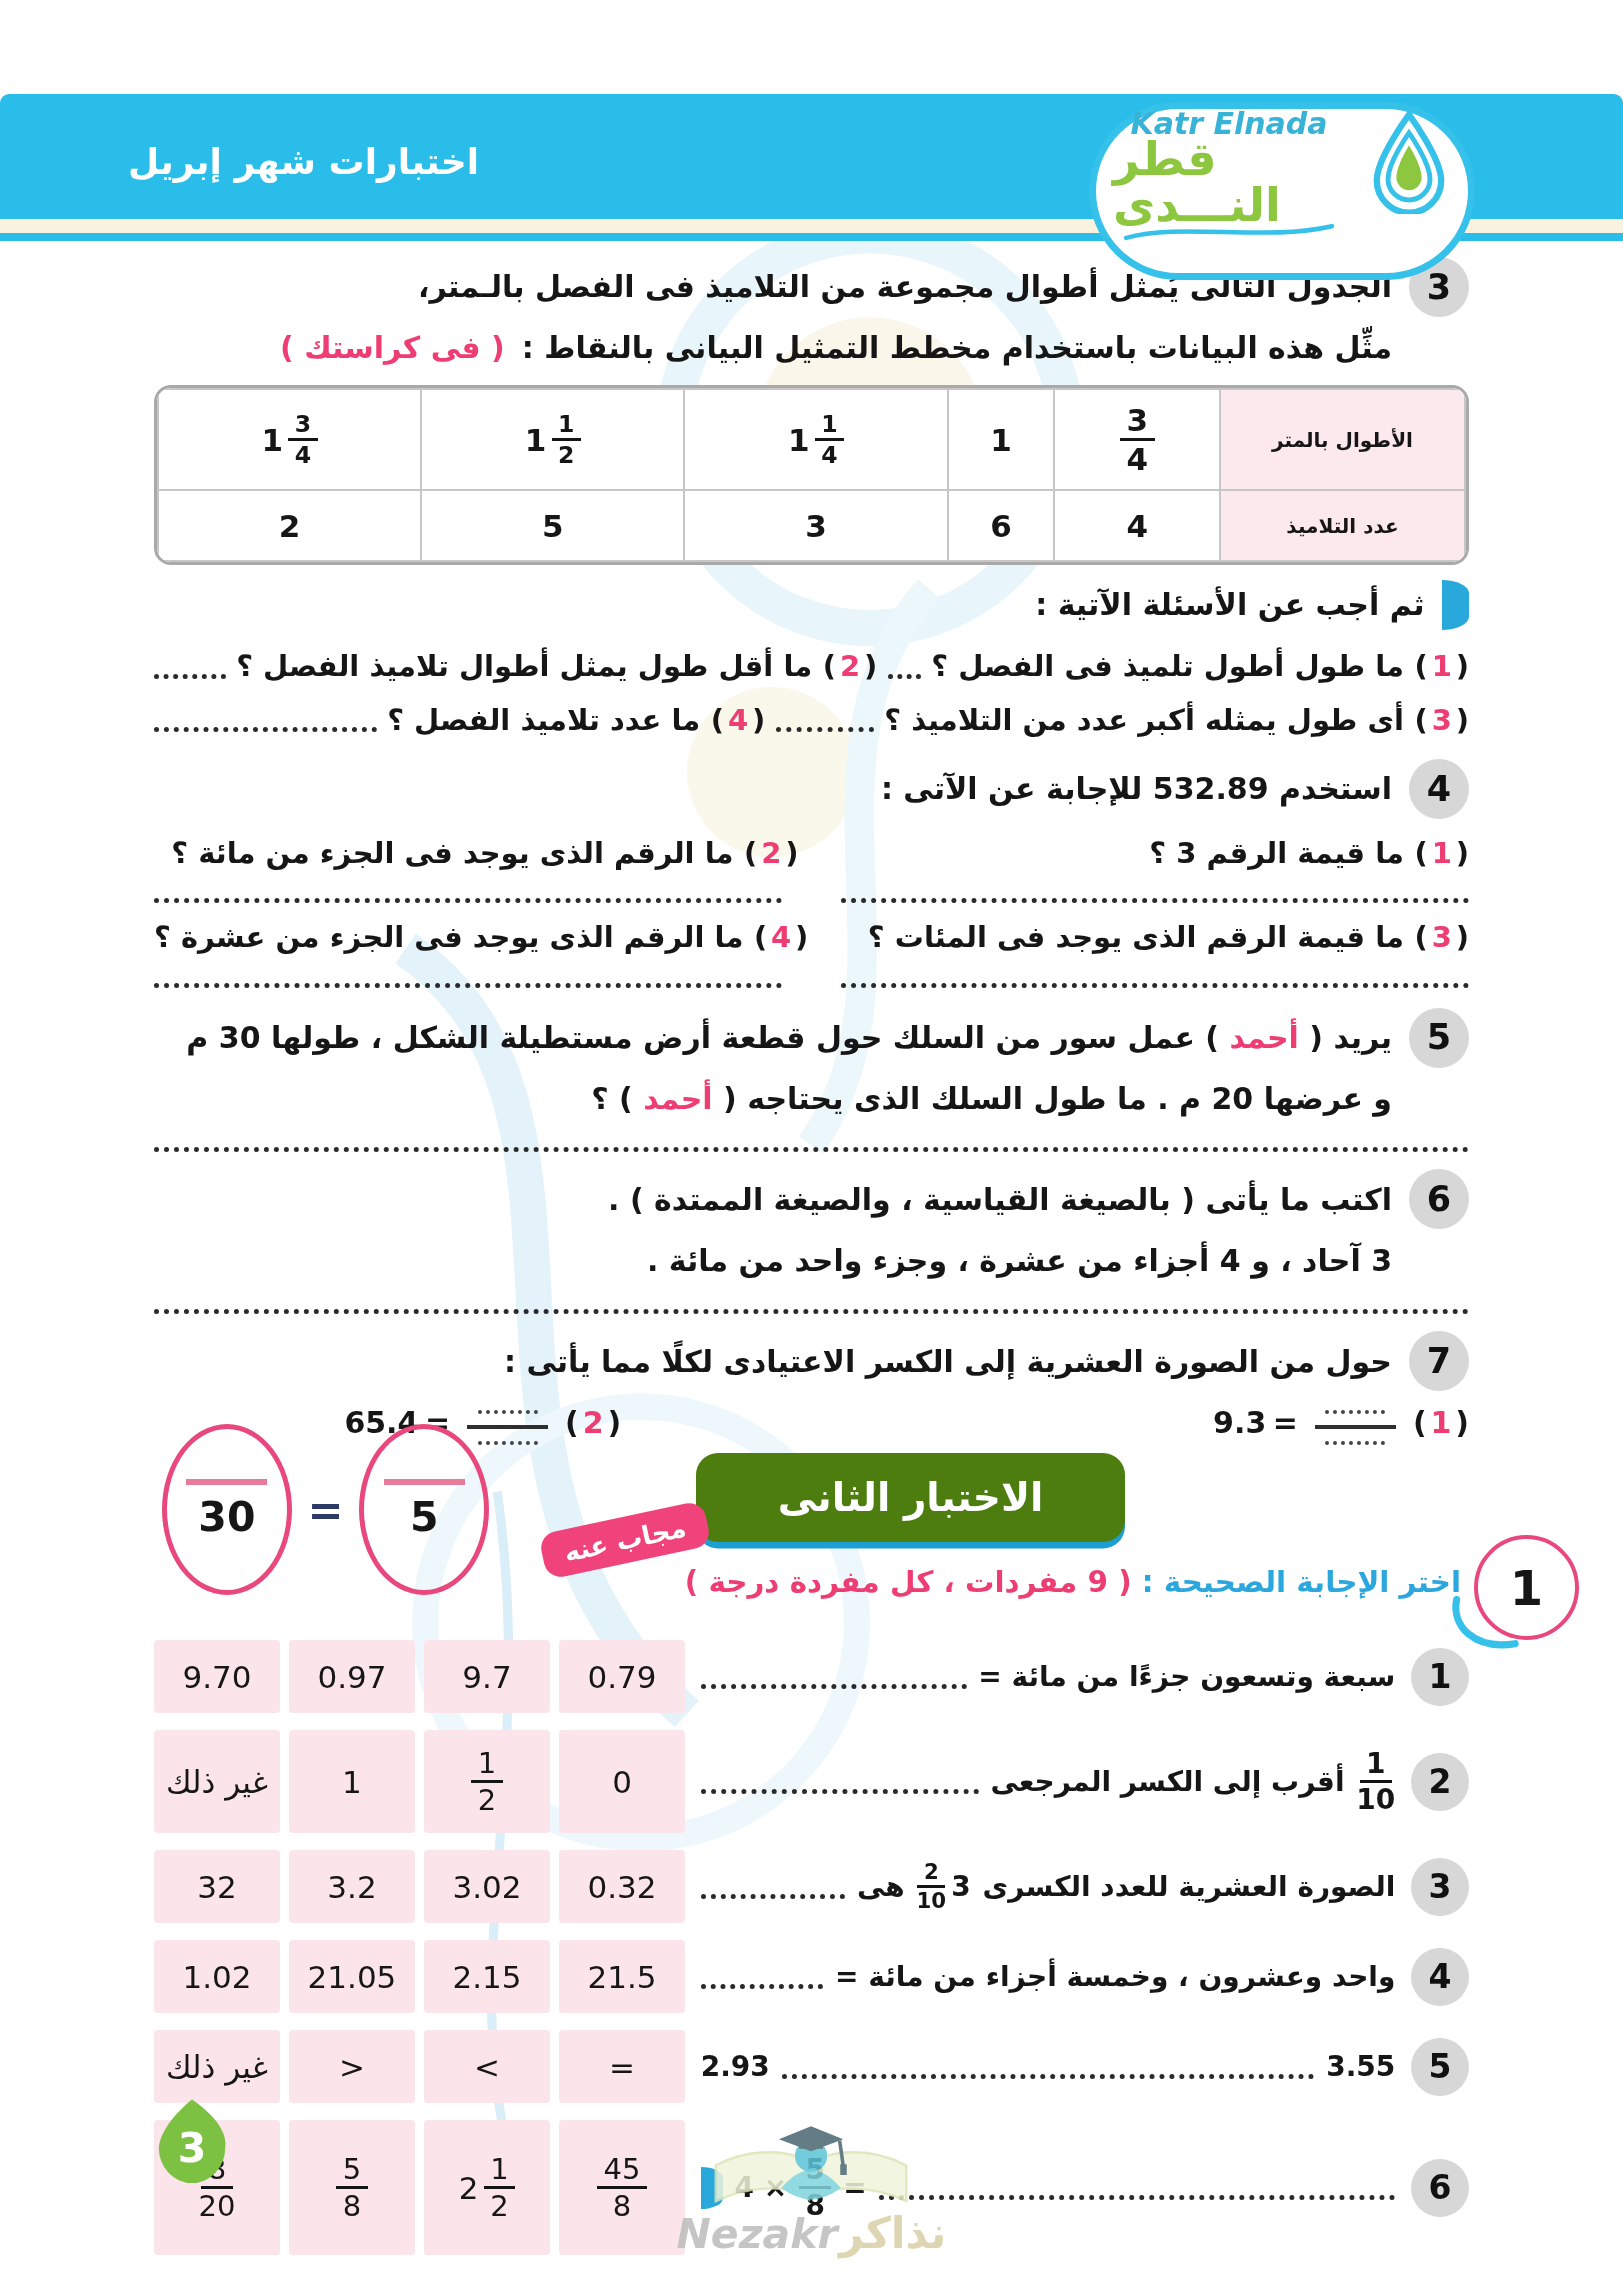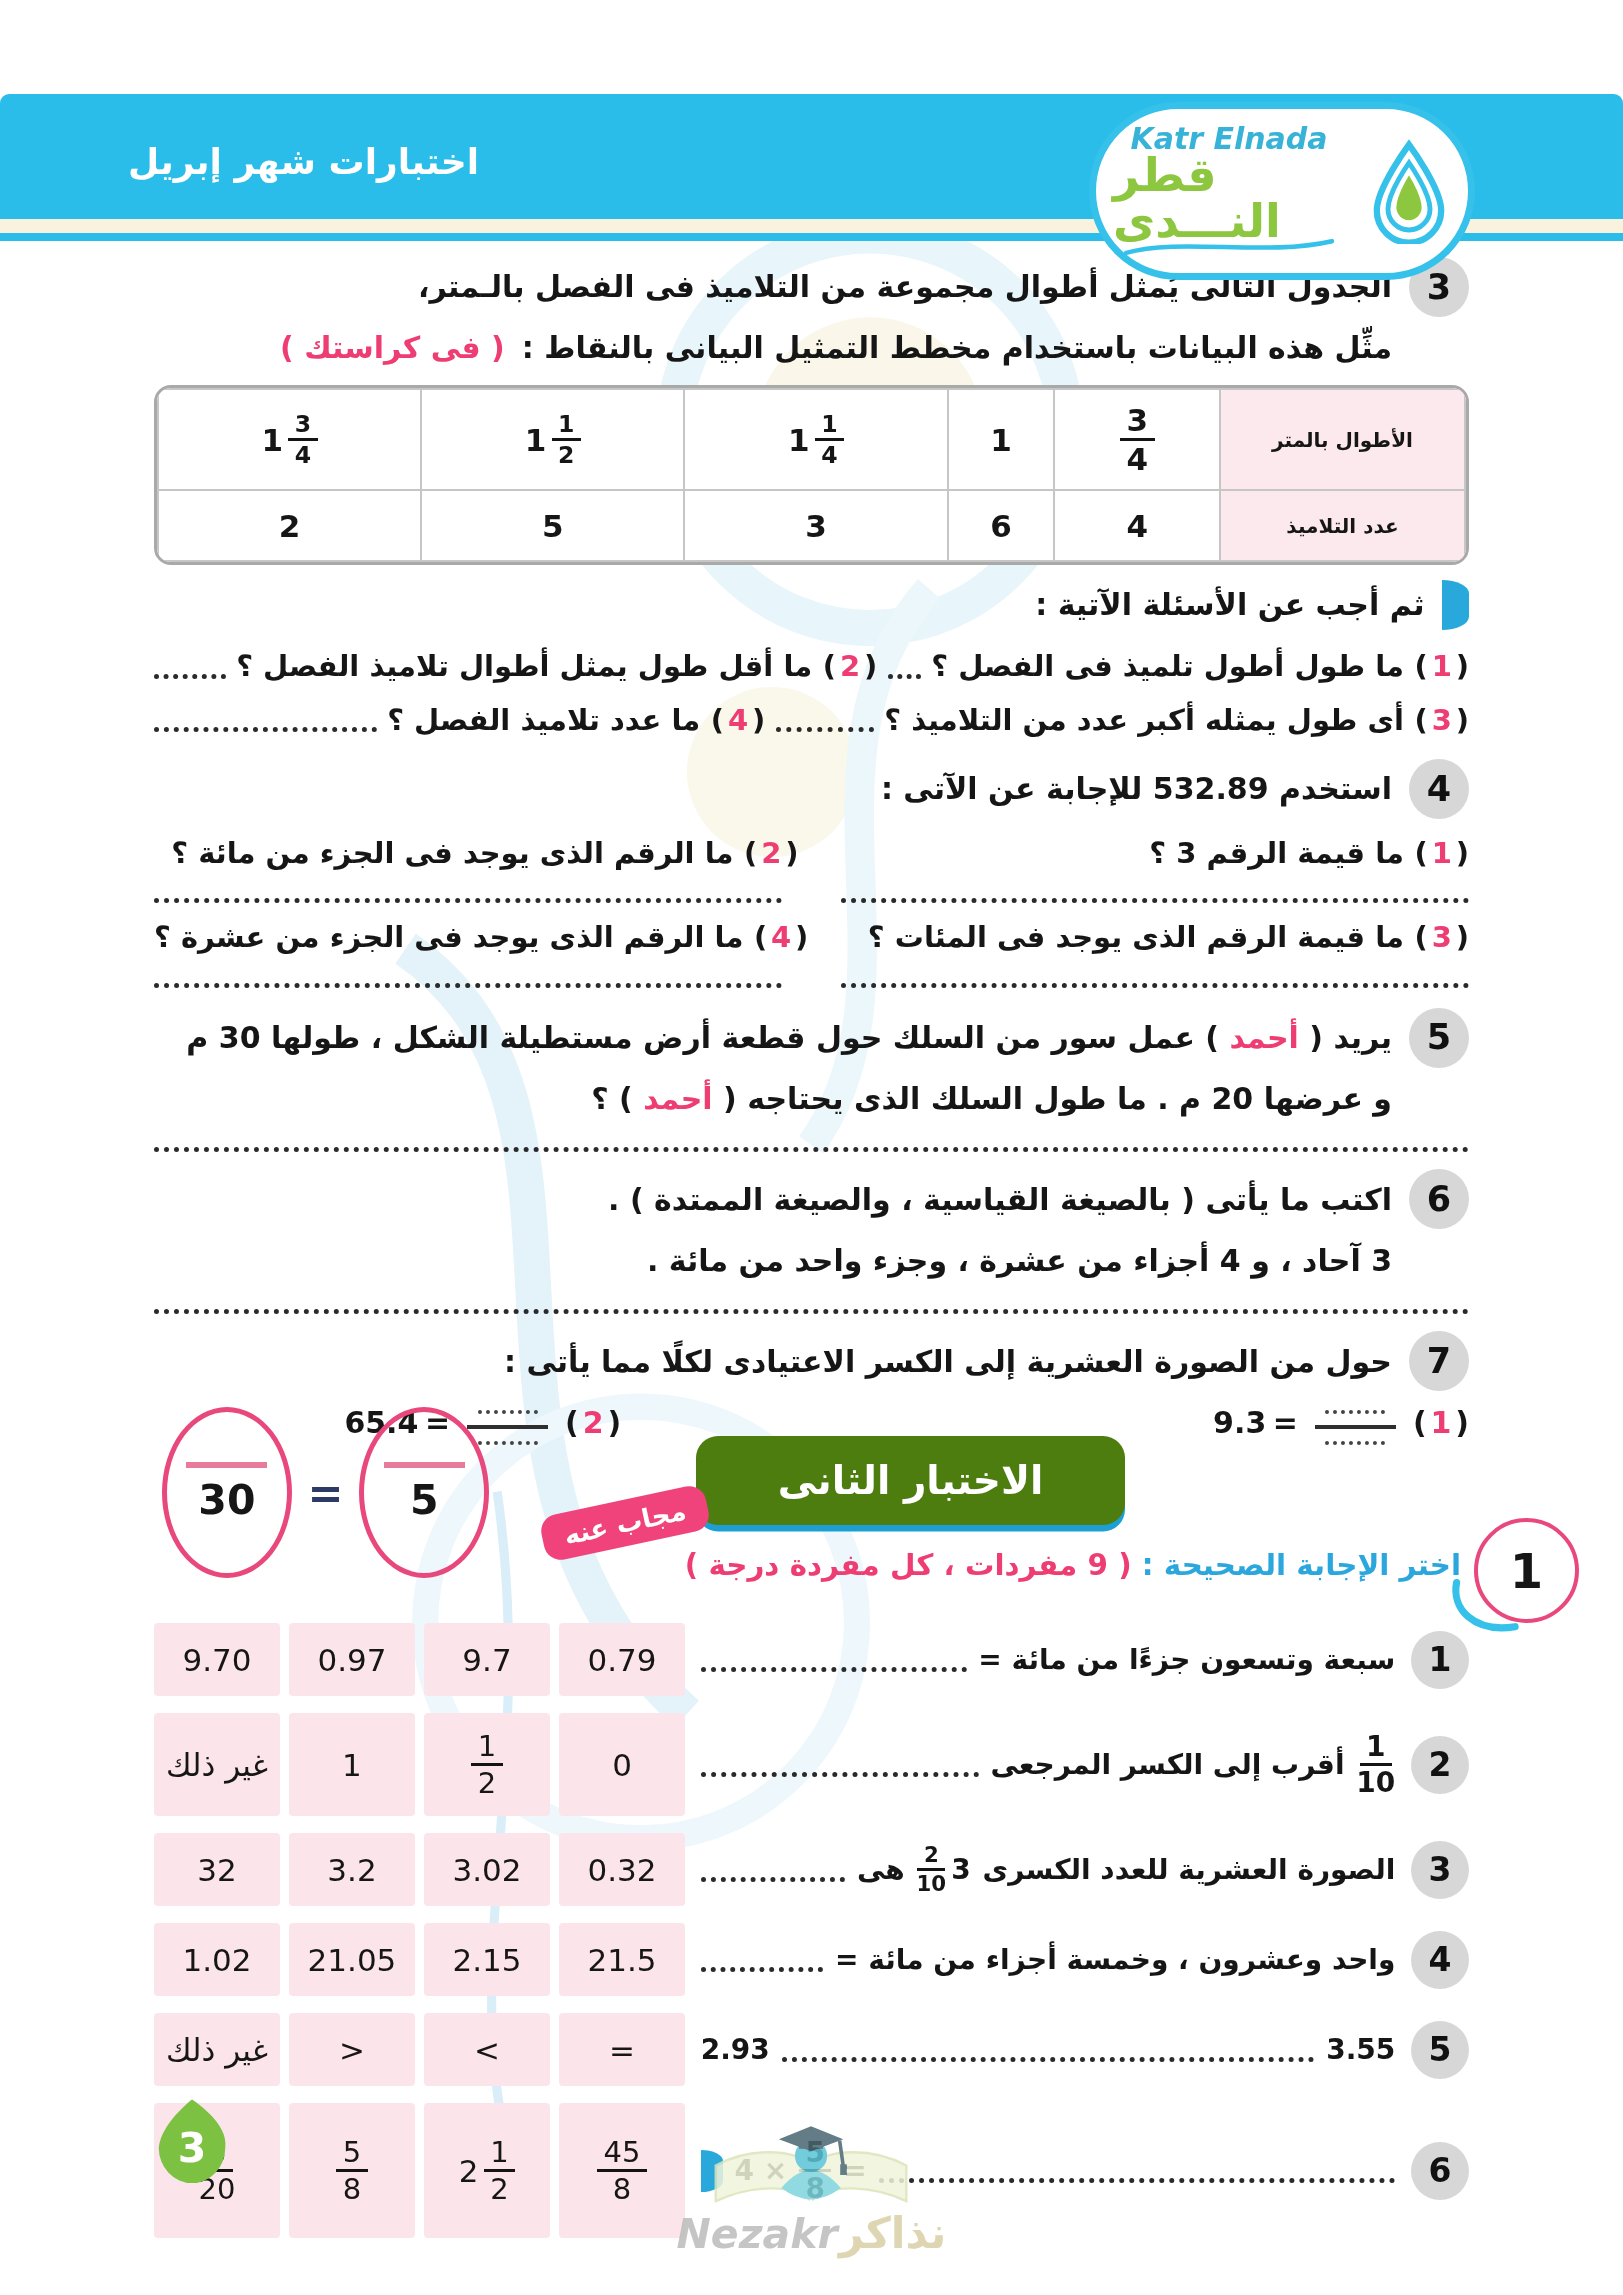--- a/index.html
+++ b/index.html
@@ -5,21 +5,21 @@
   html,body{margin:0;padding:0;background:#e9e9e9;}
   .page{position:relative;width:1623px;height:2295px;background:#ffffff;overflow:hidden;
         font-family:"DejaVu Sans",sans-serif;direction:rtl;color:#161616;margin:0 auto;}
   .wm{position:absolute;inset:0;z-index:0;pointer-events:none;}
 
   
   .band{position:absolute;top:72px;left:0;right:0;height:147px;background:#2abde9;z-index:1;border-radius:9.2px 9.2px 0 0;margin-top:22px;}
   .band-title{position:absolute;left:128px;top:47px;color:#ffffff;font-size:36px;font-weight:bold;letter-spacing:0.7px;}
   .band-strip{position:absolute;top:219px;left:0;right:0;height:14.4px;background:#f8f2de;z-index:1;}
   .logo{position:absolute;top:102px;right:148px;width:386px;height:178px;background:#ffffff;
-        border:7.2px solid #35c1ea;border-radius:98px;z-index:2;display:flex;align-items:center;
+        border:7.2px solid #35c1ea;border-radius:98px;z-index:2;display:flex;
         justify-content:center;gap:22px;direction:ltr;box-sizing:border-box;padding:0 17px;}
   .logo-text{display:flex;flex-direction:column;align-items:center;line-height:1;}
   .logo-latin{color:#37b3d8;font-size:30px;font-style:italic;font-weight:bold;}
   .logo-arabic{color:#8dc63f;font-size:46px;font-weight:bold;margin-top:-2.6px;}
   .logo-swoosh{margin-top:-7.9px;}
   .drop{flex:0 0 auto;}
 
   
   .content{position:absolute;top:257px;right:154px;left:154px;z-index:1;}
   .qline{display:flex;align-items:center;gap:17px;font-size:30px;font-weight:bold;line-height:1.45;margin-bottom:9.2px;}
@@ -59,21 +59,21 @@
   .dir-rtl{direction:rtl;}
 
   .bfrac{display:inline-flex;flex-direction:column;align-items:center;margin:0 10.5px;}
   .bfrac .bd{width:60px;border-bottom:4.6px dotted #444;height:9.2px;}
   .bfrac .bb{width:81px;border-bottom:4.6px solid #2f2f2f;height:6.5px;margin:5.2px 0 2.6px;}
   .q7items{display:grid;grid-template-columns:1fr 1fr;font-size:30px;font-weight:bold;margin:6.5px 0 0;}
   .q7item{display:flex;align-items:center;gap:6.5px;}
   .q7item.left{justify-content:center;}
 
   
-  .t2{position:relative;height:178px;margin-top:0;}
+  .t2{position:relative;height:178px;margin-top:17px;}
   .sticker{position:absolute;left:7.9px;top:-38px;display:flex;align-items:center;gap:15.7px;direction:ltr;}
   .scircle{width:130px;height:171px;border:5.9px solid #e8487c;border-radius:50%;display:flex;flex-direction:column;
            align-items:center;justify-content:center;background:transparent;box-sizing:border-box;}
   .scircle .bar{width:81px;border-bottom:6.5px solid #e87a9b;margin-bottom:7.9px;}
   .scircle .den{font-size:41px;font-weight:bold;}
   .sticker .eq{font-size:43px;color:#2c3a66;font-weight:bold;}
   .t2-btn{position:absolute;left:542px;top:-9.2px;width:429px;height:89px;background:#4d7c0f;border-radius:22px;
           box-shadow:0 6.5px 0 #1d9fd4;display:flex;align-items:center;justify-content:center;color:#fff;
           font-size:39px;font-weight:bold;}
   .t2-badge{position:absolute;left:387px;top:55px;background:#f0437b;color:#fff;font-size:26px;font-weight:bold;

